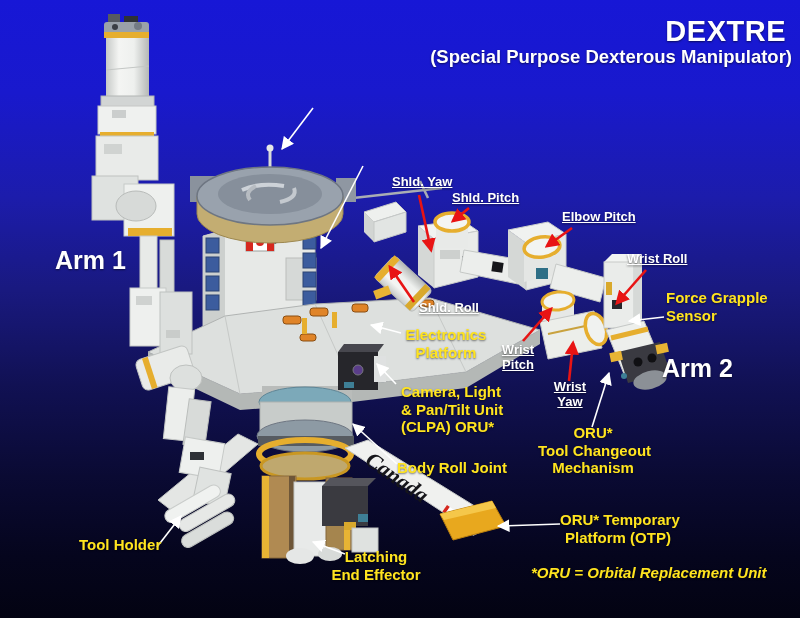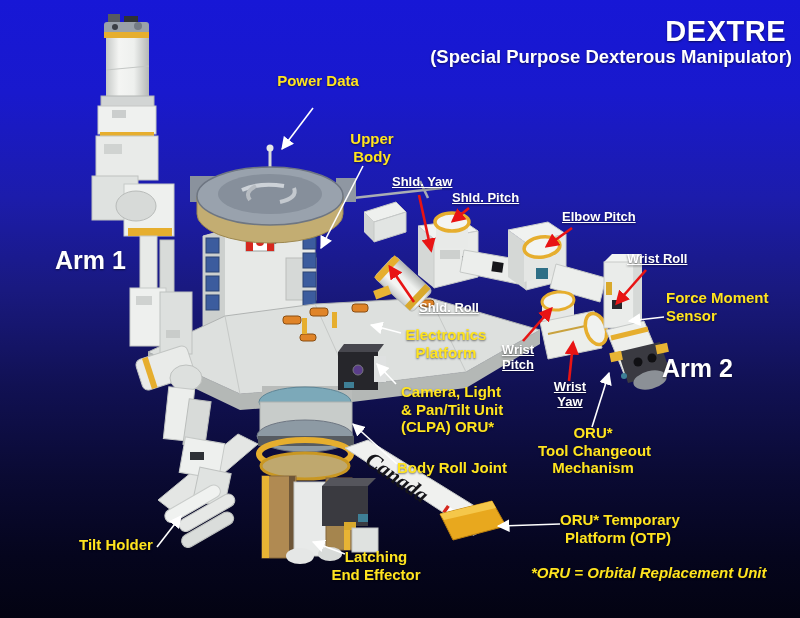--- a/index.html
+++ b/index.html
@@ -254,35 +254,30 @@
       <line x1="414" y1="302" x2="390" y2="267" marker-end="url(#ar)"></line>
       <line x1="523" y1="341" x2="551" y2="309" marker-end="url(#ar)"></line>
       <line x1="569" y1="381" x2="573" y2="343" marker-end="url(#ar)"></line>
     </g>
   </svg>
 
   <div class="lbl white title" style="right:14px;top:14px">DEXTRE</div>
   <div class="lbl white subtitle" style="right:8px;top:46px">(Special Purpose Dexterous Manipulator)</div>
 
   <div class="lbl yellow med center" style="left:238px;top:72px;width:160px">
-    <div>Power Data</div>
-  </div>
-
-  <div class="lbl yellow med center" style="left:337px;top:130px;width:70px">
-    <div>Upper</div>
-    <div>Body</div>
-  </div>
+  </div>
+
 
   <div class="lbl white small" style="left:392px;top:174px">Shld. Yaw</div>
   <div class="lbl white small" style="left:452px;top:190px">Shld. Pitch</div>
   <div class="lbl white small" style="left:562px;top:209px">Elbow Pitch</div>
   <div class="lbl white small" style="left:627px;top:251px">Wrist Roll</div>
 
   <div class="lbl yellow med" style="left:666px;top:289px">
-    <div>Force Moment</div>
+    <div>Force Grapple</div>
     <div>Sensor</div>
   </div>
 
   <div class="lbl white big" style="left:662px;top:354px">Arm 2</div>
 
   <div class="lbl white small" style="left:419px;top:300px">Shld. Roll</div>
 
   <div class="lbl yellow med center" style="left:398px;top:326px;width:96px">
     <div>Electronics</div>
     <div>Platform</div>
@@ -307,21 +302,21 @@
   <div class="lbl yellow med center" style="left:538px;top:424px;width:110px">
     <div>ORU*</div>
     <div>Tool Changeout</div>
     <div>Mechanism</div>
   </div>
 
   <div class="lbl yellow med" style="left:397px;top:459px">Body Roll Joint</div>
 
   <div class="lbl white big" style="left:55px;top:246px">Arm 1</div>
 
-  <div class="lbl yellow med" style="left:79px;top:536px">Tilt Holder</div>
+  <div class="lbl yellow med" style="left:79px;top:536px">Tool Holder</div>
 
   <div class="lbl yellow med center" style="left:328px;top:548px;width:96px">
     <div>Latching</div>
     <div>End Effector</div>
   </div>
 
   <div class="lbl yellow med italic" style="left:531px;top:564px">*ORU = Orbital Replacement Unit</div>
 
   <div class="lbl yellow med center" style="left:560px;top:511px;width:116px">
     <div>ORU* Temporary</div>

